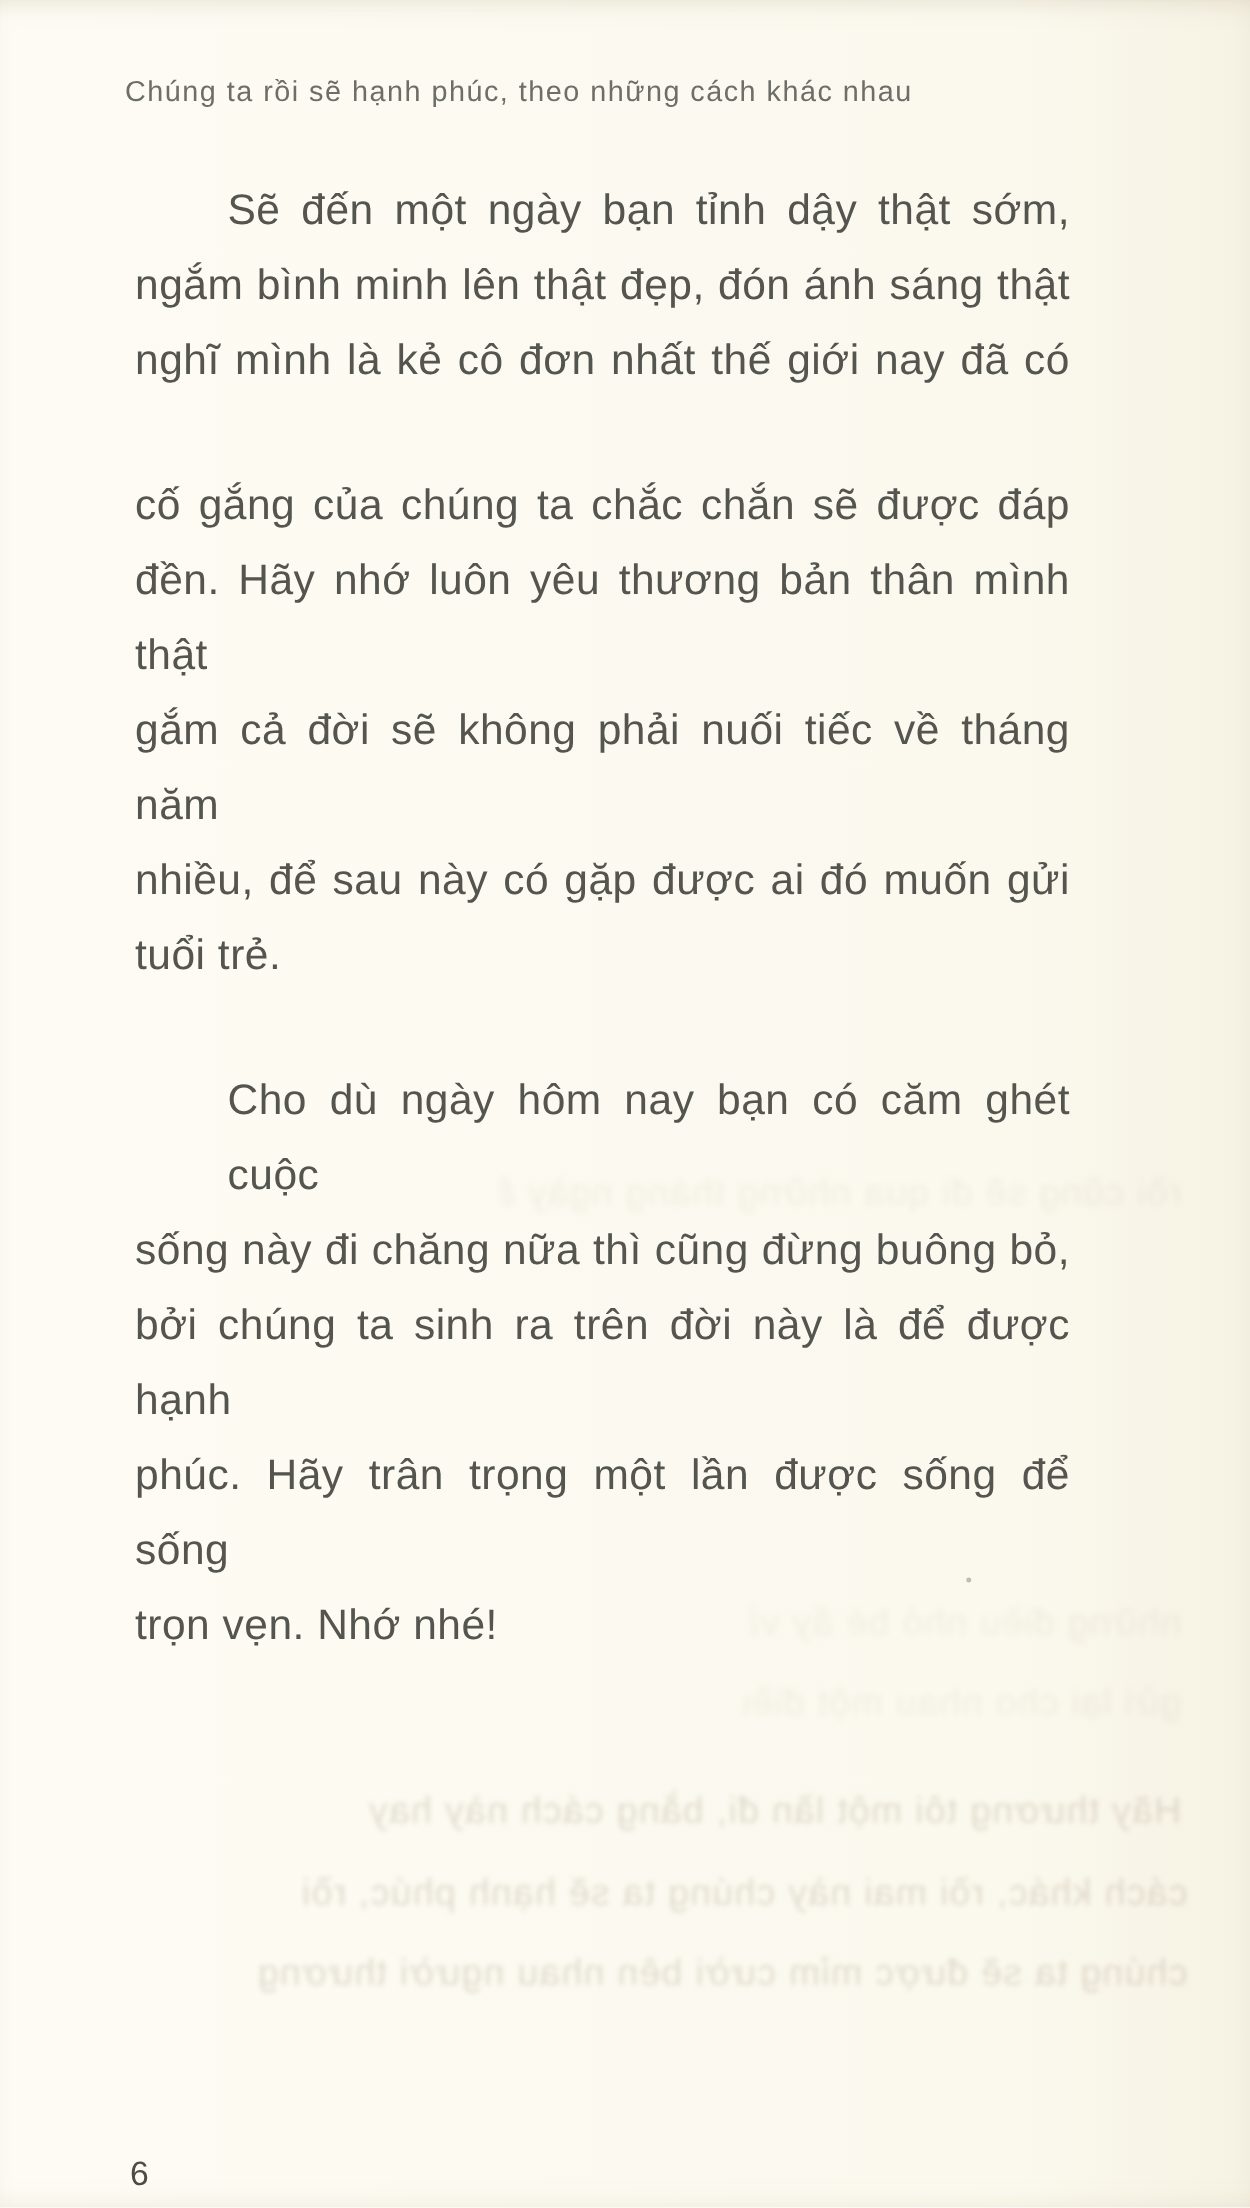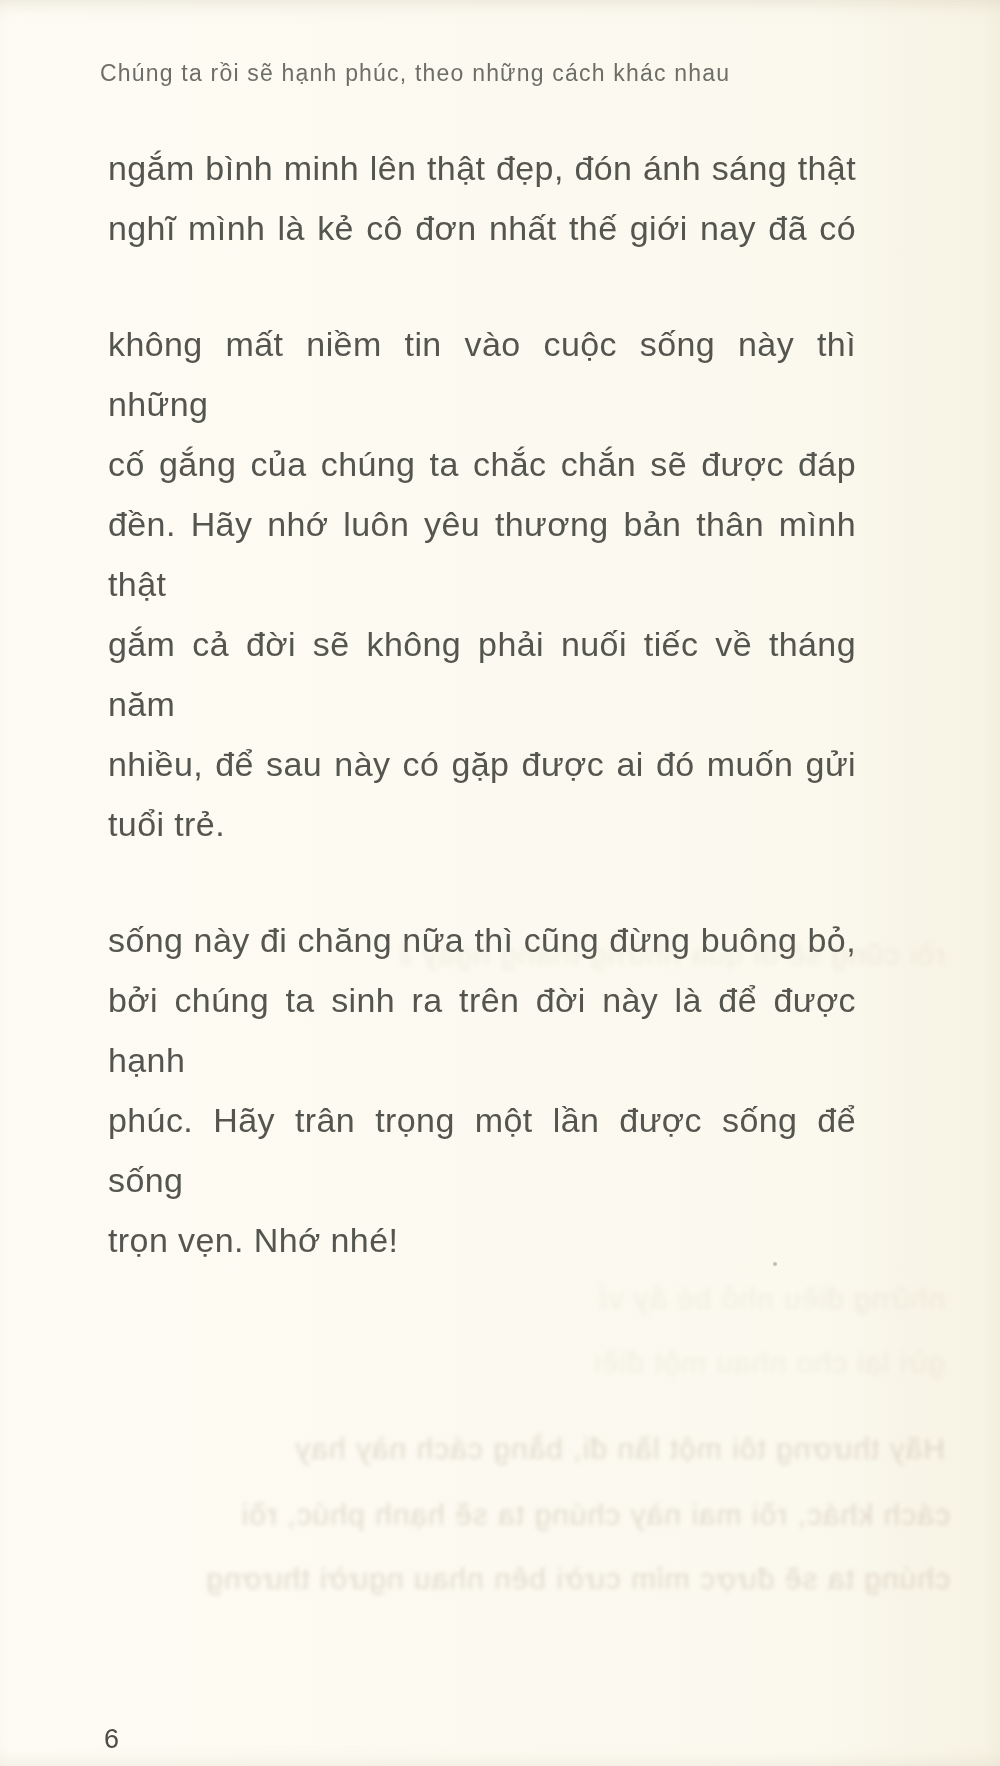--- a/index.html
+++ b/index.html
@@ -55,34 +55,35 @@
 </head>
 <body>
 
 <div class="page">
 
   <div class="running-head">Chúng ta rồi sẽ hạnh phúc, theo những cách khác nhau</div>
 
   <div class="text-block">
 
     <div class="para">
+      <div class="line just indent">Sẽ đến một ngày bạn tỉnh dậy thật sớm,</div>
       <div class="line just">ngắm bình minh lên thật đẹp, đón ánh sáng thật</div>
       <div class="line just">nghĩ mình là kẻ cô đơn nhất thế giới nay đã có</div>
     </div>
 
     <div class="para">
-      <div class="line just">không mất niềm tin vào cuộc sống này thì những</div>
       <div class="line just">cố gắng của chúng ta chắc chắn sẽ được đáp</div>
       <div class="line just">đền. Hãy nhớ luôn yêu thương bản thân mình thật</div>
       <div class="line just">gắm cả đời sẽ không phải nuối tiếc về tháng năm</div>
       <div class="line just">nhiều, để sau này có gặp được ai đó muốn gửi</div>
       <div class="line left">tuổi trẻ.</div>
     </div>
 
     <div class="para">
+      <div class="line just indent">Cho dù ngày hôm nay bạn có căm ghét cuộc</div>
       <div class="line just">sống này đi chăng nữa thì cũng đừng buông bỏ,</div>
       <div class="line just">bởi chúng ta sinh ra trên đời này là để được hạnh</div>
       <div class="line just">phúc. Hãy trân trọng một lần được sống để sống</div>
       <div class="line left">trọn vẹn. Nhớ nhé!</div>
     </div>
 
   </div>
 
   <div class="ghost faint" style="left:600px;top:1282px;width:345px;">những điều nhỏ bé ấy vẫn còn</div>
   <div class="ghost faint" style="left:595px;top:1346px;width:350px;">gửi lại cho nhau một điều gì đó</div>

